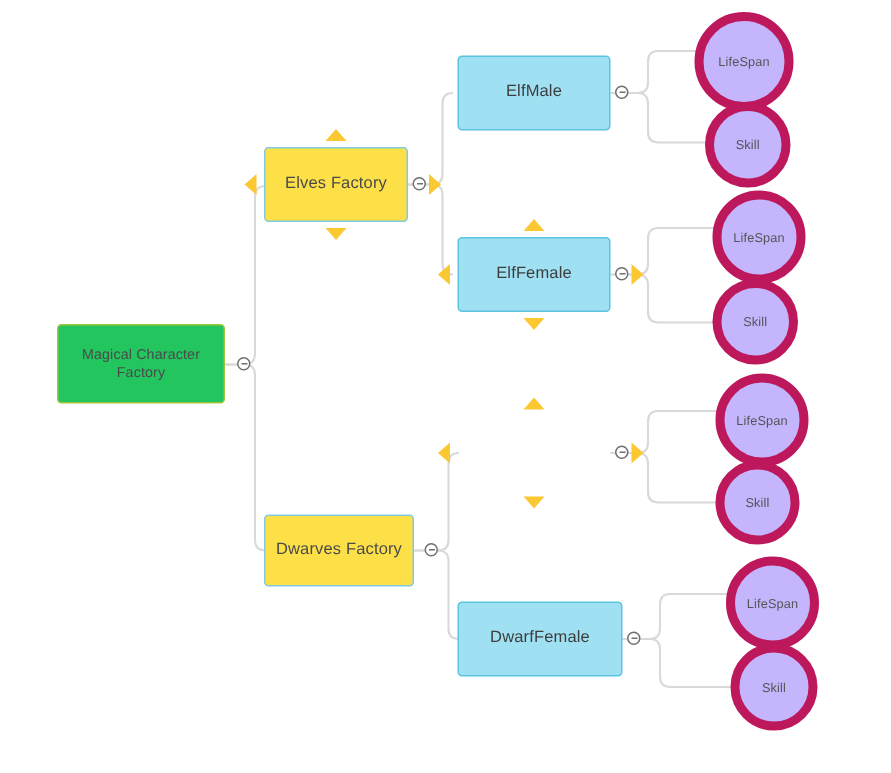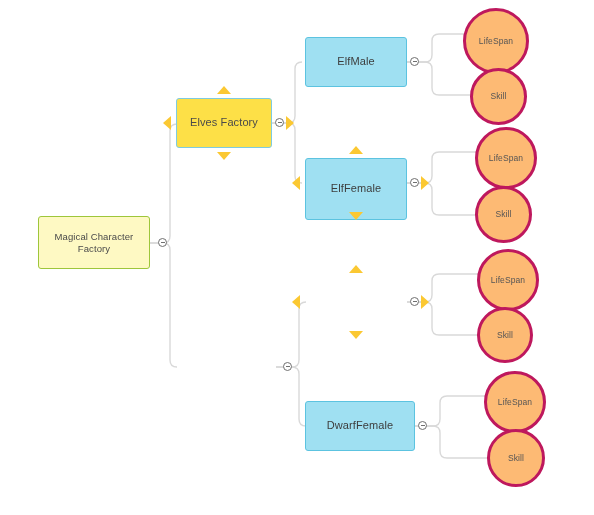--- a/index.html
+++ b/index.html
@@ -33,41 +33,41 @@
     color: #555555;
     font-size: 11px;
     line-height: 1.25;
     letter-spacing: 0.1px;
     padding: 2px 4px;
   }
   .node-rect {
     border-radius: 3px;
   }
   .node-root {
-    background: #fef9c3;
+    background: #22c55e;
     border: 1px solid #9ec63b;
     color: #4a4a4a;
     font-size: 9.5px;
   }
   .node-factory {
     background: #fde047;
     border: 1px solid #7ecbe0;
     color: #4a4a4a;
     font-size: 11px;
   }
   .node-type {
     background: #9fe0f2;
     border: 1px solid #5cc3e0;
     color: #3d3d3d;
     font-size: 11px;
   }
   .node-circle {
     border-radius: 50%;
-    background: #fdba74;
-    border: 3px solid #be185d;
+    background: #c4b5fd;
+    border: 6px solid #be185d;
     color: #555555;
     font-size: 8.5px;
     text-align: right;
   }
   
   .handle {
     position: absolute;
     width: 9px;
     height: 9px;
     box-sizing: border-box;
@@ -146,26 +146,29 @@
   </svg>
 
   <div class="node node-rect node-root" style="left:38px; top:216px; width:112px; height:53px;">
     <span>Magical Character Factory</span>
   </div>
 
   <div class="node node-rect node-factory" style="left:176px; top:98px; width:96px; height:50px;">
     <span>Elves Factory</span>
   </div>
 
+  <div class="node node-rect node-factory" style="left:176px; top:343px; width:100px; height:48px;">
+    <span>Dwarves Factory</span>
+  </div>
 
   <div class="node node-rect node-type" style="left:305px; top:37px; width:102px; height:50px;">
     <span>ElfMale</span>
   </div>
 
-  <div class="node node-rect node-type" style="left:305px; top:158px; width:102px; height:62px;text-align:center;">
+  <div class="node node-rect node-type" style="left:305px; top:158px; width:102px; height:50px;text-align:center;">
     <span>ElfFemale</span>
   </div>
 
 
   <div class="node node-rect node-type" style="left:305px; top:401px; width:110px; height:50px;">
     <span>DwarfFemale</span>
   </div>
 
   <div class="node node-circle" style="left:463px; top:8px; width:66px; height:66px;">
     <span>LifeSpan</span>

